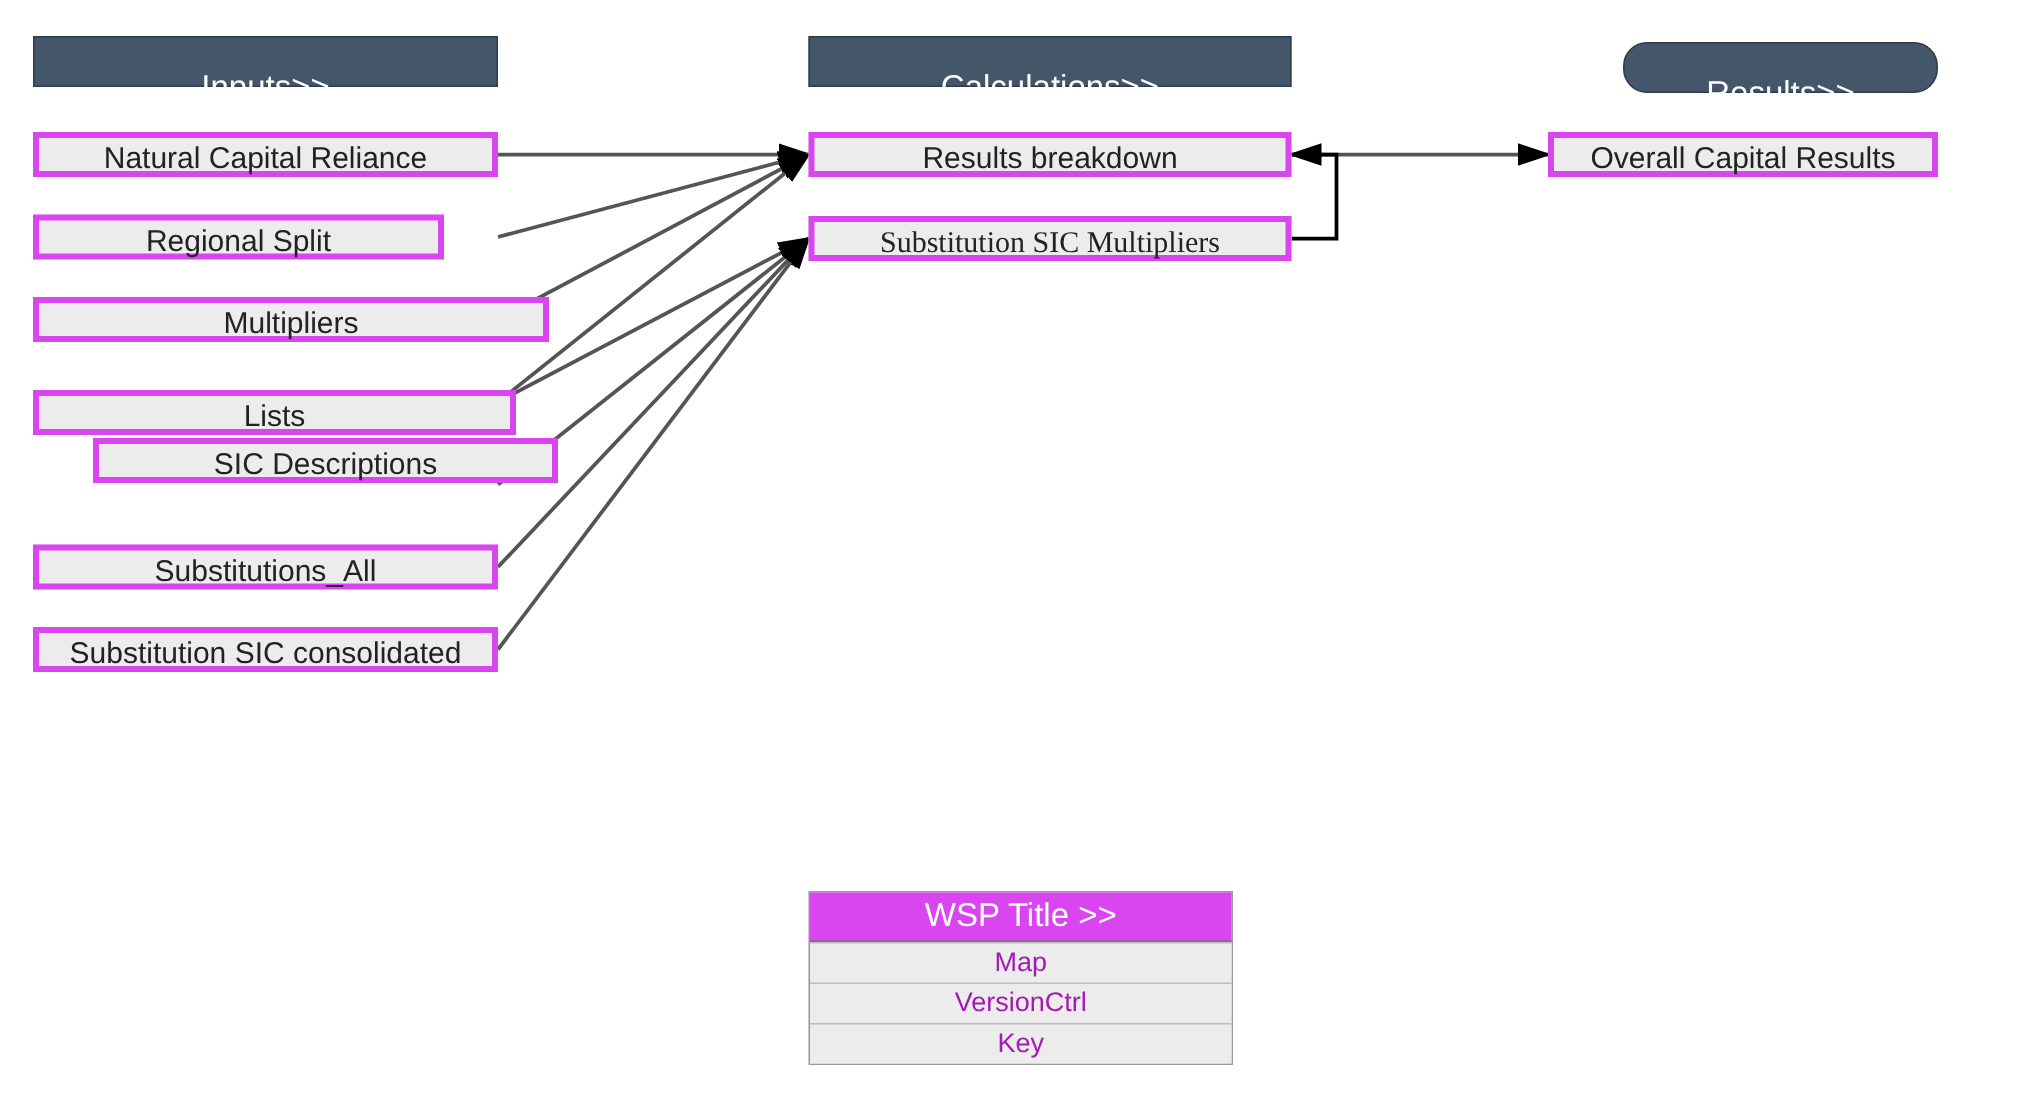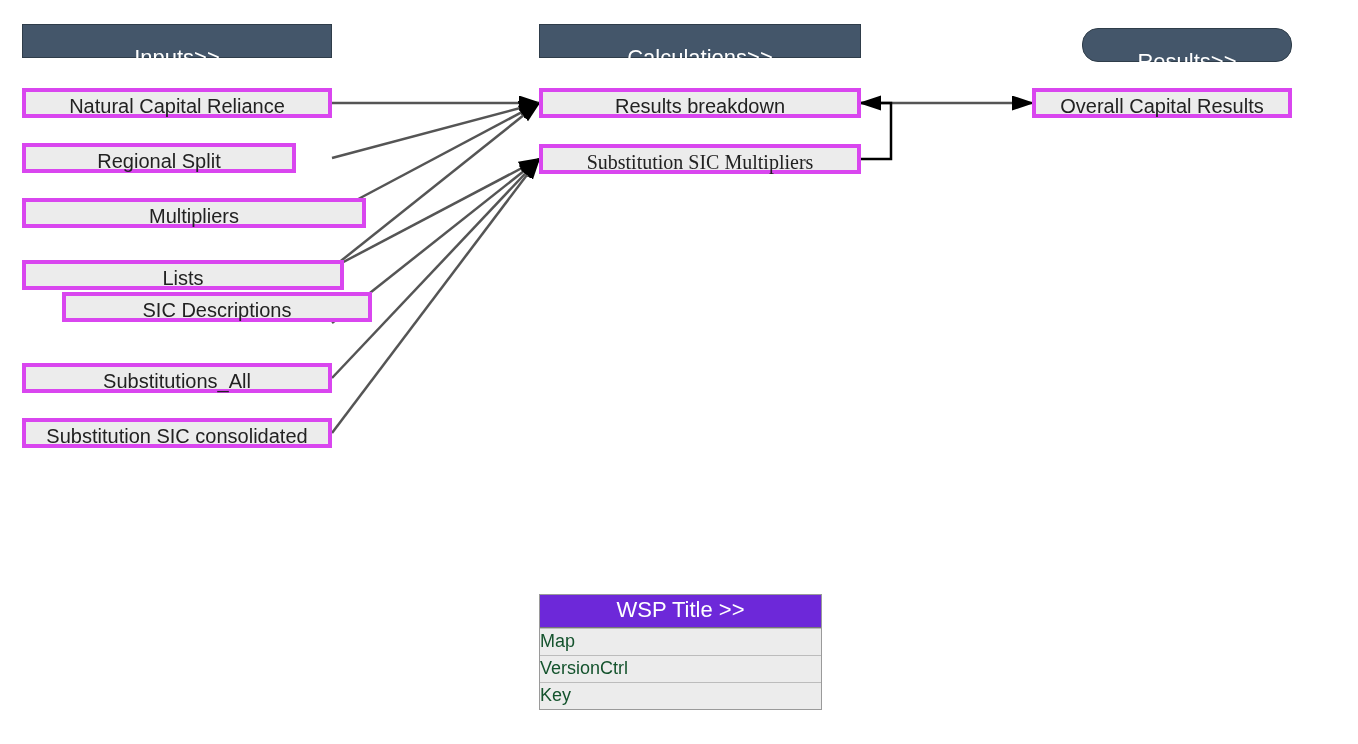--- a/index.html
+++ b/index.html
@@ -45,32 +45,33 @@
   .wsp-container {
     position: absolute;
     left: 539px;
     top: 594px;
     width: 283px;
     background: #ececec;
     border: 1px solid #9a9a9a;
     box-sizing: border-box;
   }
   .wsp-title {
-    background: #6d28d9;
+    background: #d946ef;
     color: #ffffff;
     font-size: 22px;
     text-align: center;
     height: 32px;
     line-height: 30px;
     border-bottom: 1px solid #777;
   }
   .wsp-row {
     background: #ececec;
-    color: #14532d;
+    color: #a21caf;
     font-size: 18px;
+    text-align: center;
     height: 26px;
     line-height: 24px;
     border-top: 1px solid #bcbcbc;
   }
 </style>
 </head>
 <body>
 
 <svg class="connectors">
   <defs>

